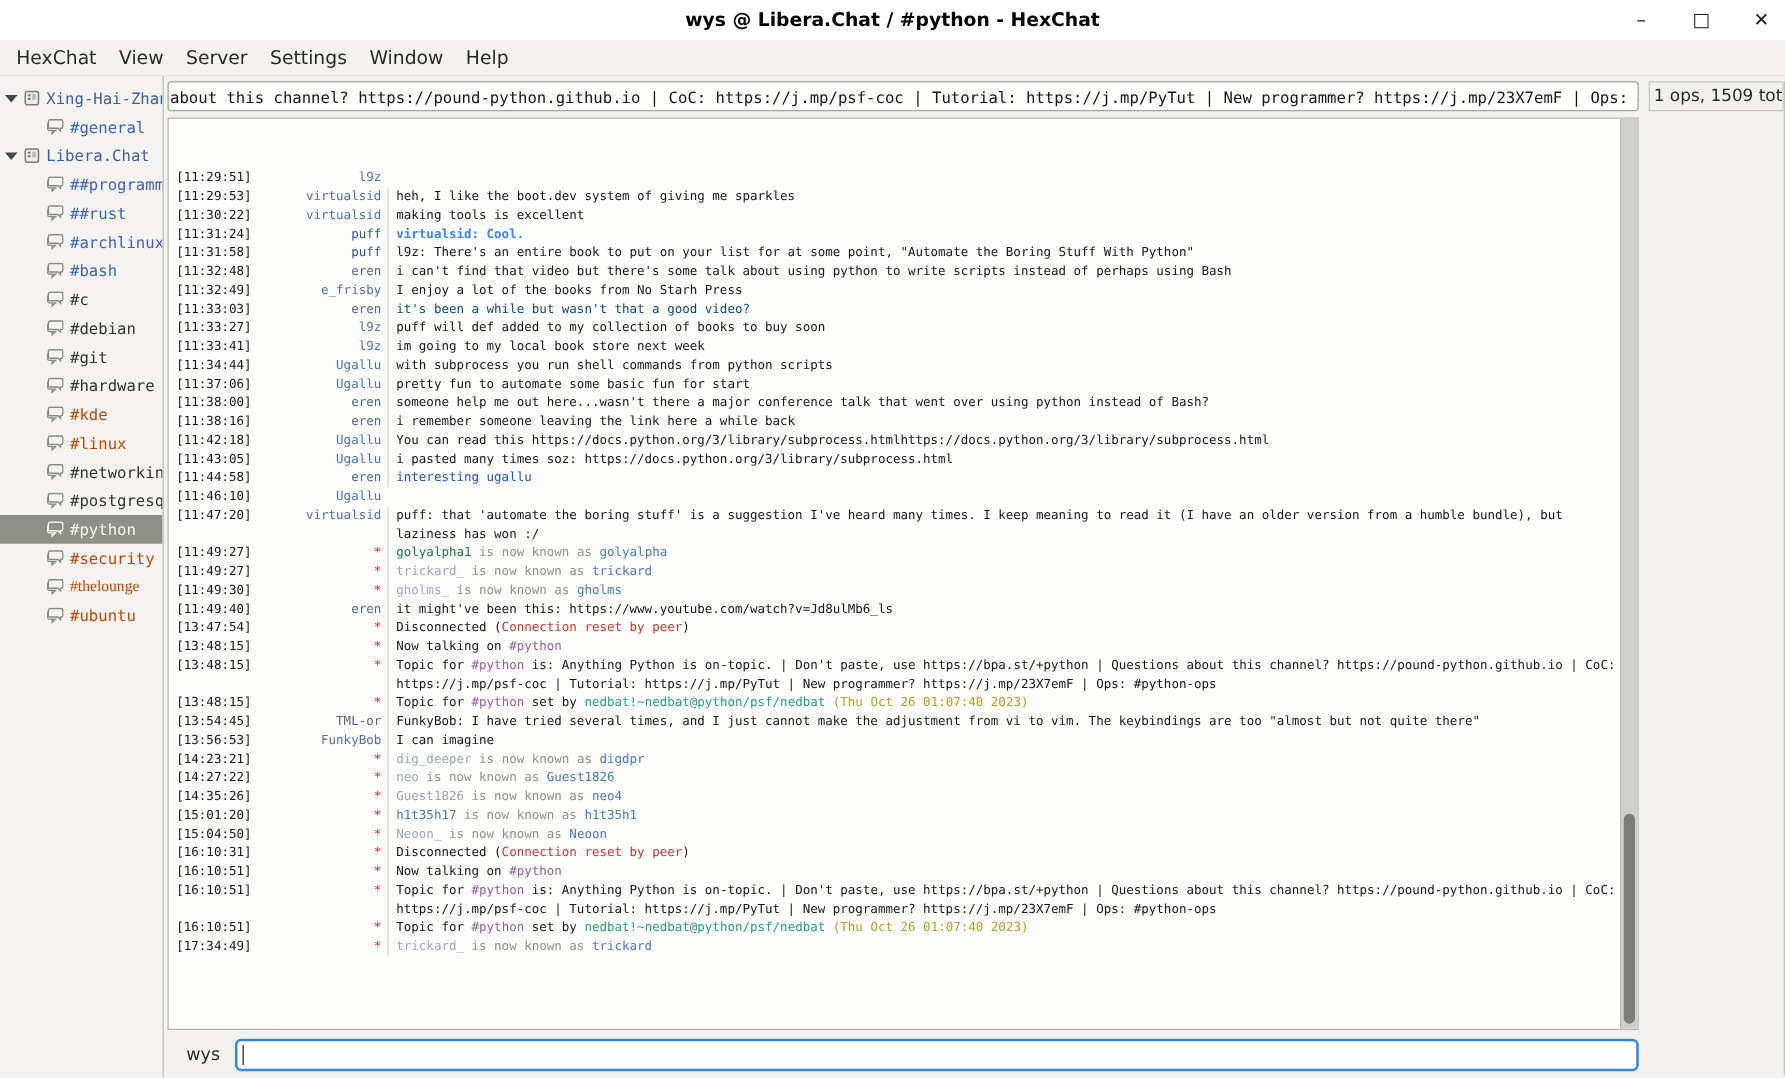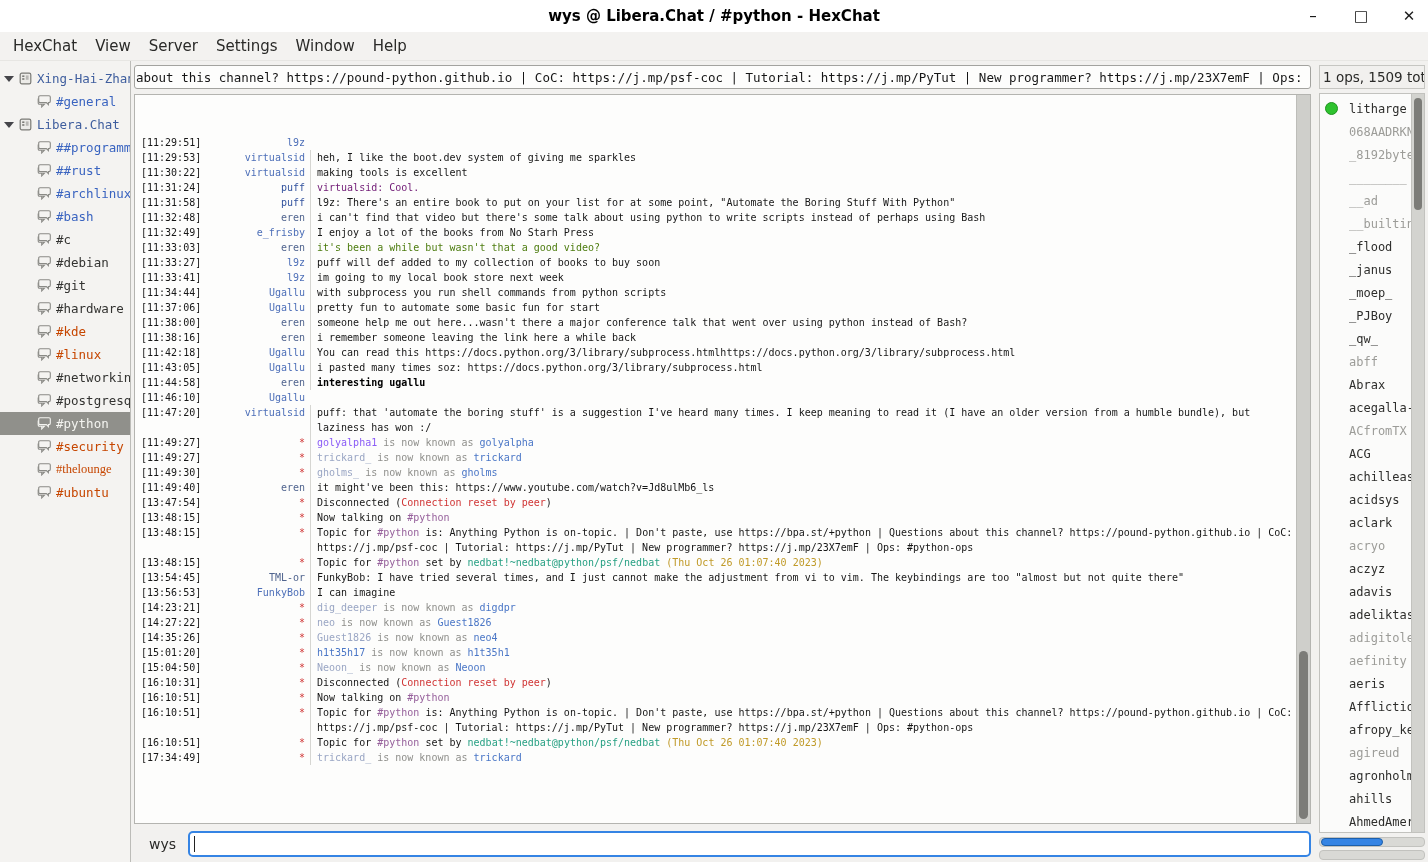--- a/index.html
+++ b/index.html
@@ -44,21 +44,21 @@
   .vscroll{width:13px;flex:none;background:#cfcfcb;border-left:1px solid #bdbdb9;position:relative;}
   .vthumb{position:absolute;left:2px;right:2px;border-radius:5px;background:#7c7c78;}
   .chat-thumb{bottom:4px;height:168px;}
   .inputrow{height:30px;margin-top:5px;display:flex;align-items:center;flex:none;}
   .input-nick{padding:0 12px 0 15px;font-size:14px;color:#2a2a28;}
   .inputfield{flex:1;height:22px;background:#ffffff;border:2px solid #3584e4;border-radius:5px;
     display:flex;align-items:center;padding-left:4px;}
   .caret{width:1px;height:16px;background:#222;animation:blink 1.1s steps(1) infinite;}
   @keyframes blink{50%{opacity:0;}}
   
-  .userpanel{width:106px;flex:none;display:flex;flex-direction:column;padding:4px 3px 3px 4px;}
+  .userpanel{width:106px;flex:none;display:flex;flex-direction:row;padding:4px 3px 3px 4px;}
   .ops-header{height:22px;flex:none;border:1px solid #c6c6c2;background:#f1f0ee;font-size:13.5px;
     color:#2a2a28;display:flex;align-items:center;padding-left:3px;margin-bottom:4px;
     white-space:nowrap;overflow:hidden;}
   .userlist{flex:1;background:#fbfbfa;border:1px solid #c2c2be;position:relative;overflow:hidden;
     font-family:"DejaVu Sans Mono",monospace;font-size:12px;padding-top:3px;}
   .user-row{height:23px;display:flex;align-items:center;padding-left:5px;color:#2e2e2c;white-space:nowrap;}
   .user-row.away{color:#9c9c98;}
   .op-slot{width:24px;flex:none;display:flex;align-items:center;}
   .op-dot{width:13px;height:13px;border-radius:50%;background:#2ec22e;border:1px solid #1f941f;box-sizing:border-box;}
   .ul-scroll{position:absolute;top:0;bottom:0;right:0;width:12px;background:#d3d3cf;border-left:1px solid #c2c2be;}
@@ -284,41 +284,41 @@
             <span class="chat-msg"><span style="color: rgb(22, 22, 22);">heh, I like the boot.dev system of giving me sparkles</span></span>
           </div>
           <div class="chat-row">
             <span class="chat-time">[11:30:22]</span>
             <span class="chat-nick" style="color: rgb(77, 111, 184);">virtualsid</span>
             <span class="chat-msg"><span style="color: rgb(22, 22, 22);">making tools is excellent</span></span>
           </div>
           <div class="chat-row">
             <span class="chat-time">[11:31:24]</span>
             <span class="chat-nick" style="color: rgb(51, 83, 158);">puff</span>
-            <span class="chat-msg"><span style="color: #701a75;">virtualsid: Cool.</span></span>
+            <span class="chat-msg"><span style="color: #3b82f6; font-weight: bold;">virtualsid: Cool.</span></span>
           </div>
           <div class="chat-row">
             <span class="chat-time">[11:31:58]</span>
             <span class="chat-nick" style="color: rgb(51, 83, 158);">puff</span>
             <span class="chat-msg"><span style="color: rgb(22, 22, 22);">l9z: There's an entire book to put on your list for at some point, "Automate the Boring Stuff With Python"</span></span>
           </div>
           <div class="chat-row">
             <span class="chat-time">[11:32:48]</span>
             <span class="chat-nick" style="color: rgb(80, 100, 142);">eren</span>
             <span class="chat-msg"><span style="color: rgb(22, 22, 22);">i can't find that video but there's some talk about using python to write scripts instead of perhaps using Bash</span></span>
           </div>
           <div class="chat-row">
             <span class="chat-time">[11:32:49]</span>
             <span class="chat-nick" style="color: rgb(77, 111, 184);">e_frisby</span>
             <span class="chat-msg"><span style="color: rgb(22, 22, 22);">I enjoy a lot of the books from No Starh Press</span></span>
           </div>
           <div class="chat-row">
             <span class="chat-time">[11:33:03]</span>
             <span class="chat-nick" style="color: rgb(80, 100, 142);">eren</span>
-            <span class="chat-msg"><span style="color: #4d7c0f;">it's been a while but wasn't that a good video?</span></span>
+            <span class="chat-msg"><span style="color: #0c4a6e;">it's been a while but wasn't that a good video?</span></span>
           </div>
           <div class="chat-row">
             <span class="chat-time">[11:33:27]</span>
             <span class="chat-nick" style="color: rgb(77, 111, 184);">l9z</span>
             <span class="chat-msg"><span style="color: rgb(22, 22, 22);">puff will def added to my collection of books to buy soon</span></span>
           </div>
           <div class="chat-row">
             <span class="chat-time">[11:33:41]</span>
             <span class="chat-nick" style="color: rgb(77, 111, 184);">l9z</span>
             <span class="chat-msg"><span style="color: rgb(22, 22, 22);">im going to my local book store next week</span></span>
@@ -349,35 +349,35 @@
             <span class="chat-msg"><span style="color: rgb(22, 22, 22);">You can read this https://docs.python.org/3/library/subprocess.htmlhttps://docs.python.org/3/library/subprocess.html</span></span>
           </div>
           <div class="chat-row">
             <span class="chat-time">[11:43:05]</span>
             <span class="chat-nick" style="color: rgb(77, 111, 184);">Ugallu</span>
             <span class="chat-msg"><span style="color: rgb(22, 22, 22);">i pasted many times soz: https://docs.python.org/3/library/subprocess.html</span></span>
           </div>
           <div class="chat-row">
             <span class="chat-time">[11:44:58]</span>
             <span class="chat-nick" style="color: rgb(80, 100, 142);">eren</span>
-            <span class="chat-msg"><span style="color: #000000; font-weight: bold;">interesting ugallu</span></span>
+            <span class="chat-msg"><span style="color: #1d4ed8;">interesting ugallu</span></span>
           </div>
           <div class="chat-row">
             <span class="chat-time">[11:46:10]</span>
             <span class="chat-nick" style="color: rgb(77, 111, 184);">Ugallu</span>
           </div>
           <div class="chat-row">
             <span class="chat-time">[11:47:20]</span>
             <span class="chat-nick" style="color: rgb(77, 111, 184);">virtualsid</span>
             <span class="chat-msg"><span style="color: rgb(22, 22, 22);">puff: that 'automate the boring stuff' is a suggestion I've heard many times. I keep meaning to read it (I have an older version from a humble bundle), but laziness has won :/</span></span>
           </div>
           <div class="chat-row">
             <span class="chat-time">[11:49:27]</span>
             <span class="chat-nick" style="color: rgb(208, 53, 53);">*</span>
-            <span class="chat-msg"><span style="color: #8b5cf6;">golyalpha1</span><span style="color: rgb(143, 143, 139);"> is now known as </span><span style="color: rgb(74, 118, 198);">golyalpha</span></span>
+            <span class="chat-msg"><span style="color: #15803d;">golyalpha1</span><span style="color: rgb(143, 143, 139);"> is now known as </span><span style="color: rgb(74, 118, 198);">golyalpha</span></span>
           </div>
           <div class="chat-row">
             <span class="chat-time">[11:49:27]</span>
             <span class="chat-nick" style="color: rgb(208, 53, 53);">*</span>
             <span class="chat-msg"><span style="color: rgb(154, 166, 196);">trickard_</span><span style="color: rgb(143, 143, 139);"> is now known as </span><span style="color: rgb(74, 118, 198);">trickard</span></span>
           </div>
           <div class="chat-row">
             <span class="chat-time">[11:49:30]</span>
             <span class="chat-nick" style="color: rgb(208, 53, 53);">*</span>
             <span class="chat-msg"><span style="color: rgb(154, 166, 196);">gholms_</span><span style="color: rgb(143, 143, 139);"> is now known as </span><span style="color: rgb(74, 118, 198);">gholms</span></span>

